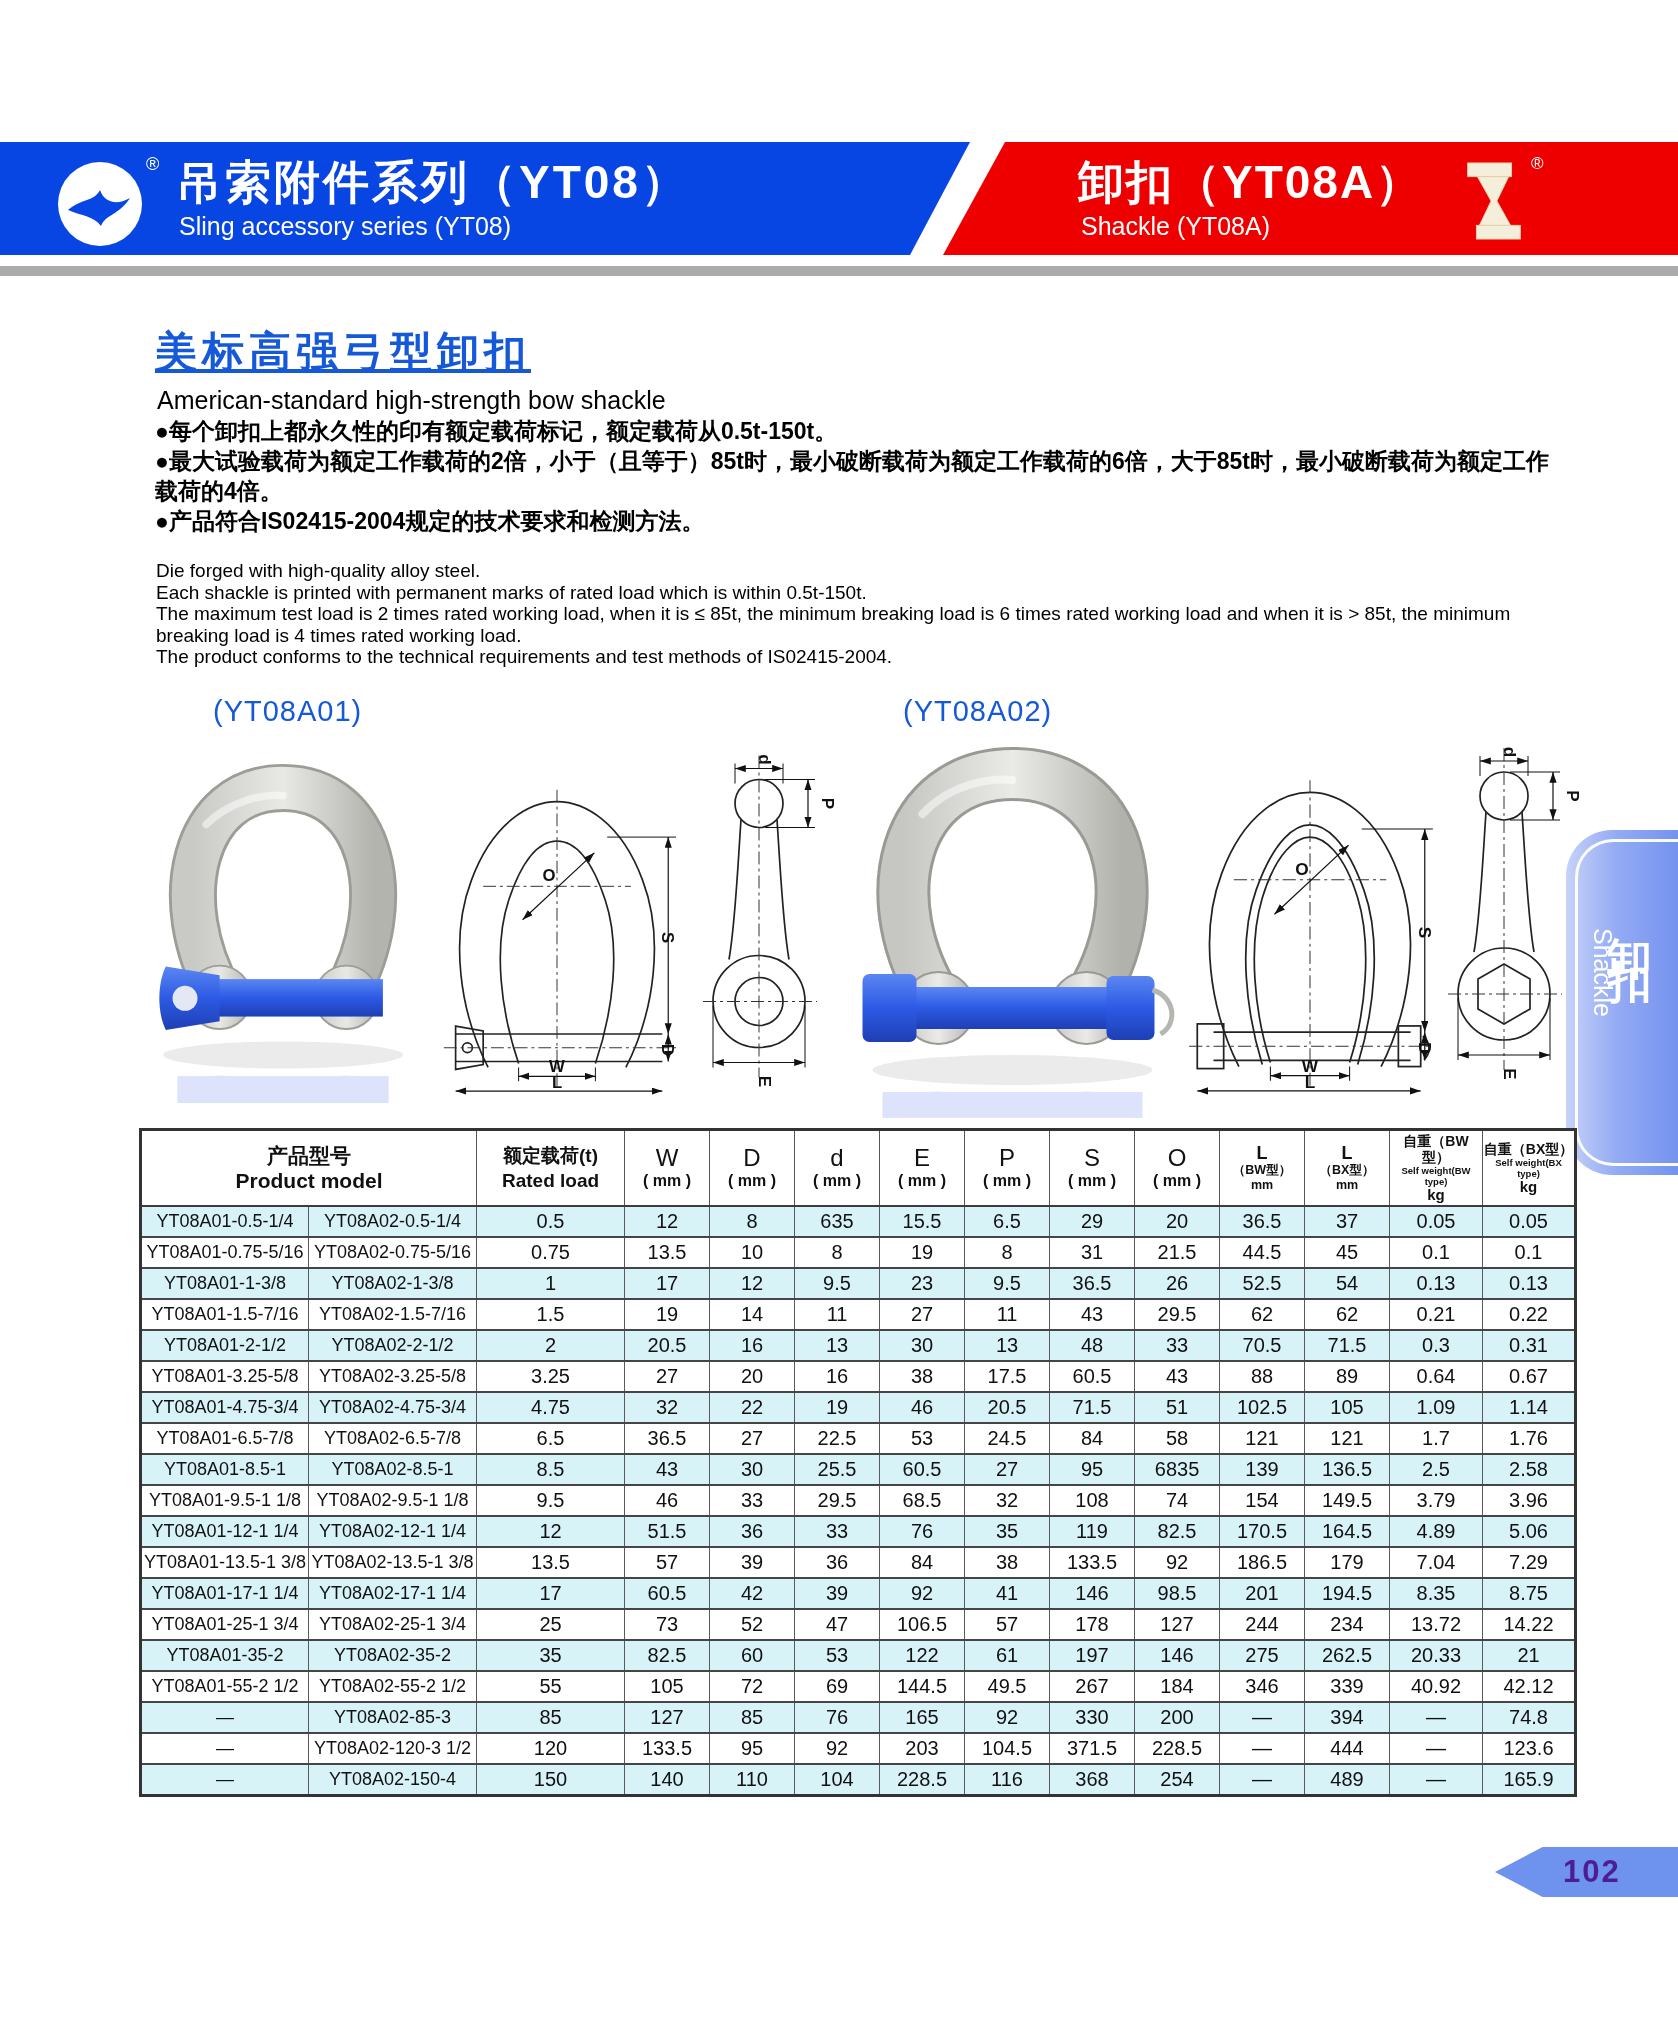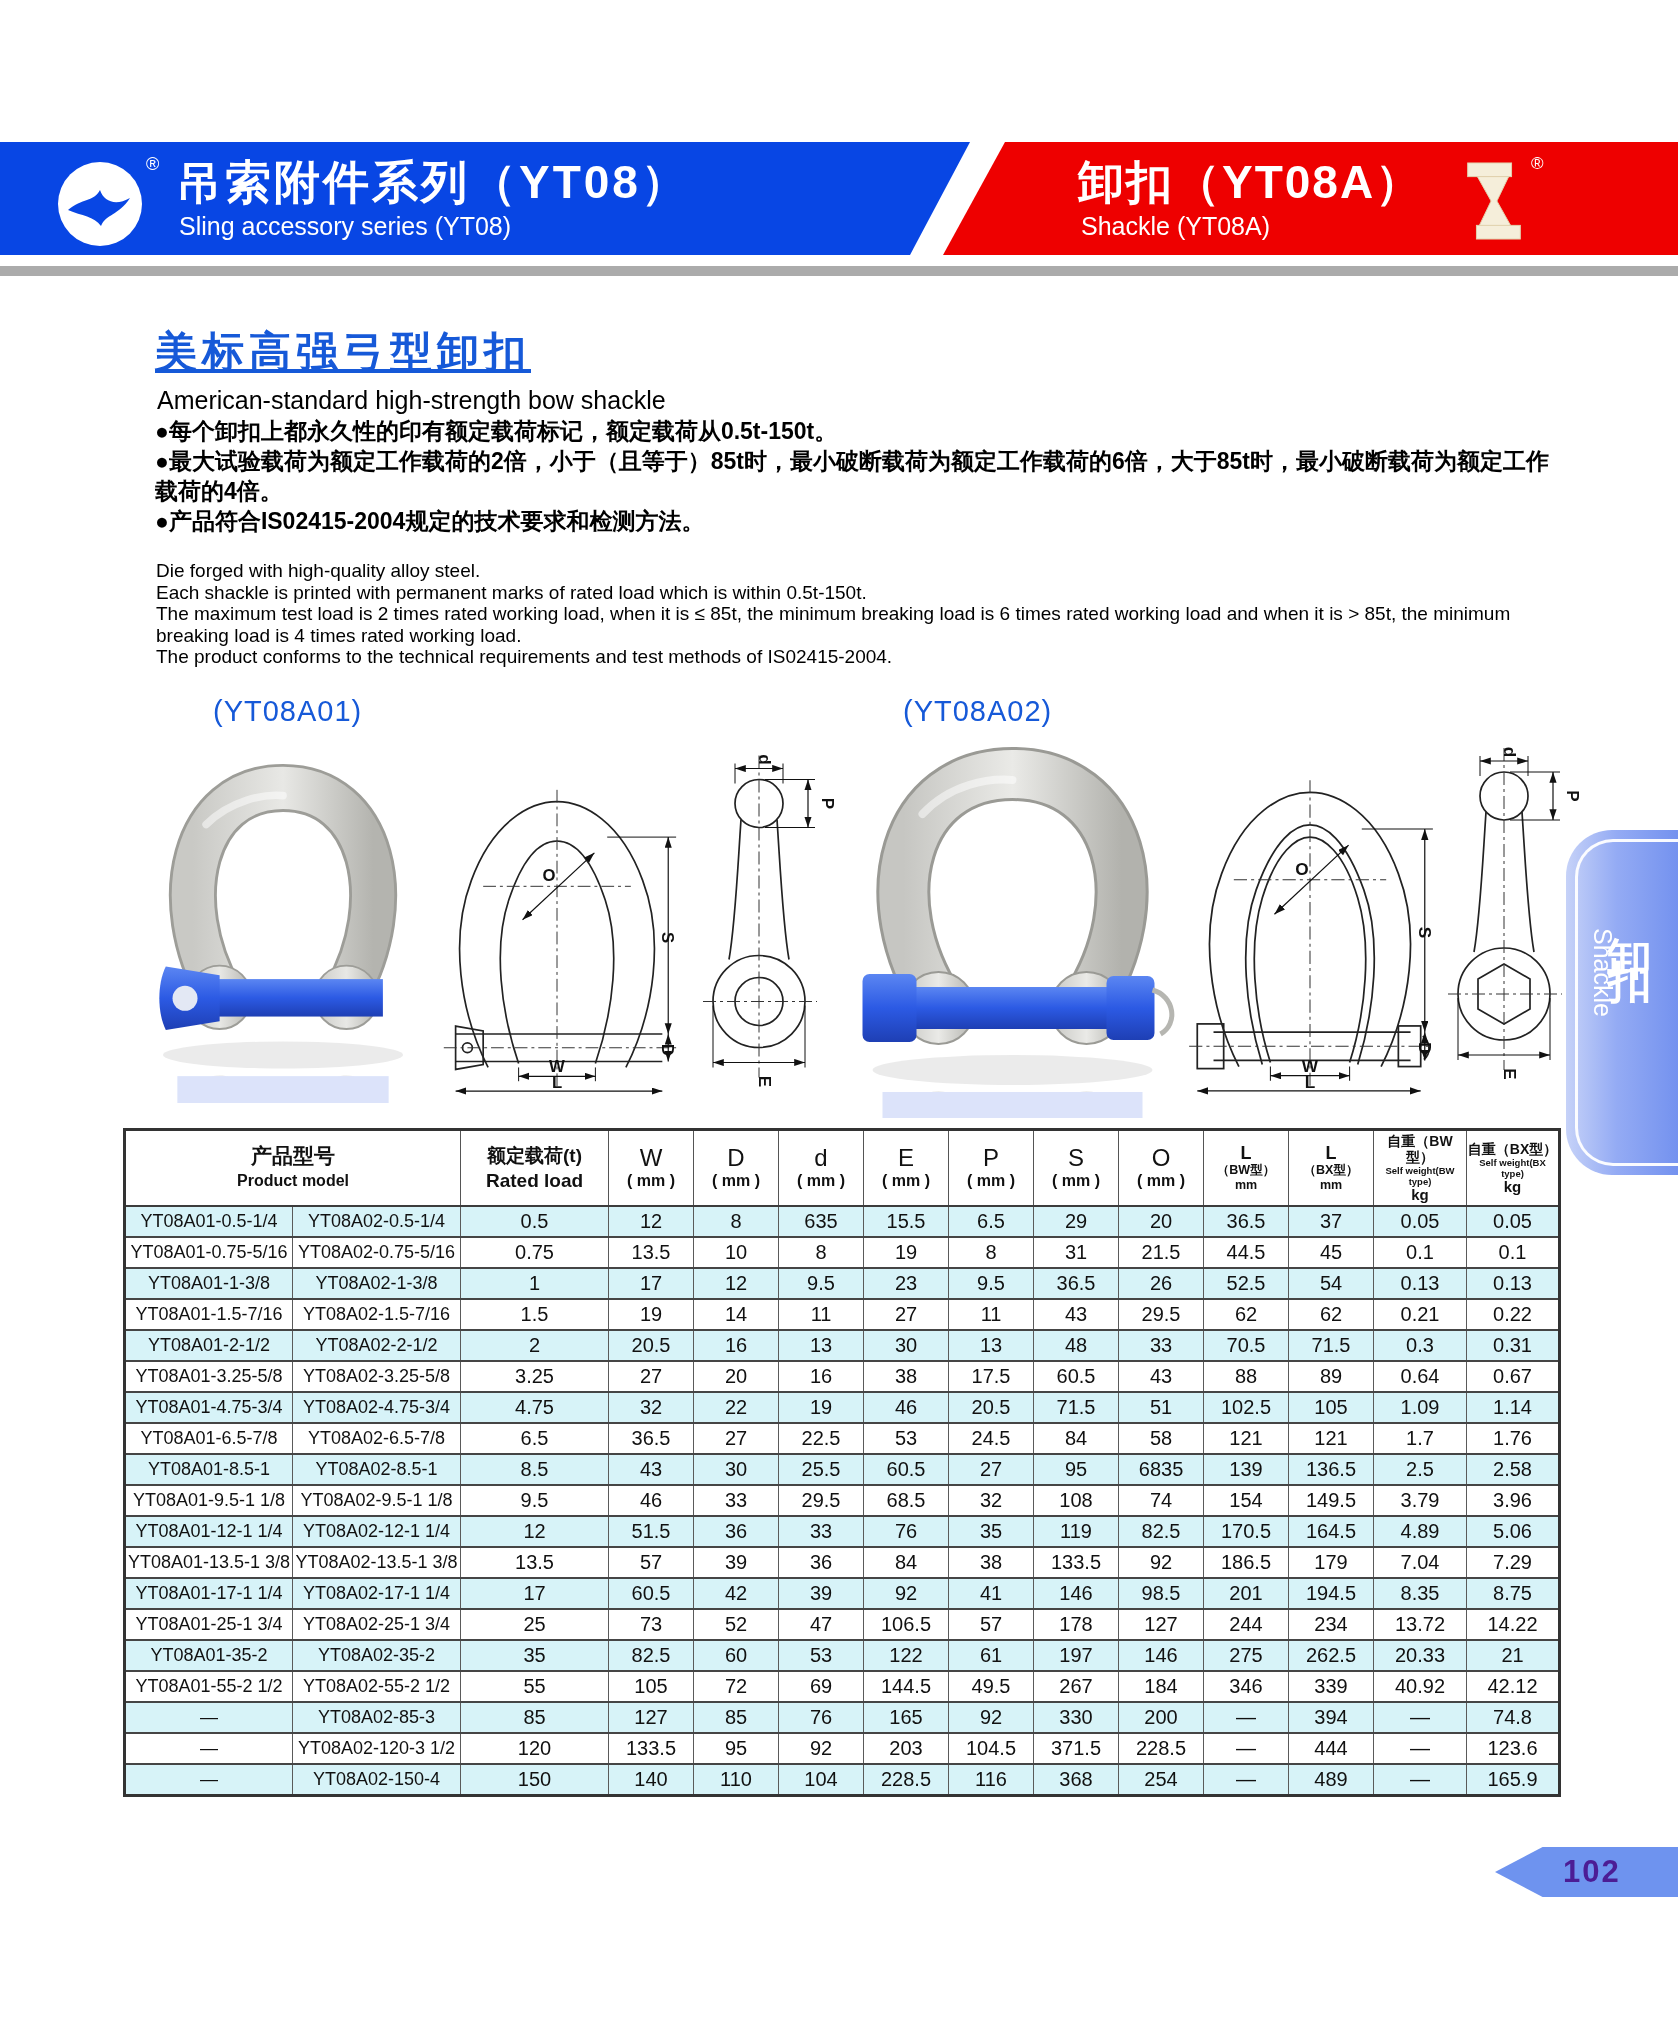--- a/index.html
+++ b/index.html
@@ -43,29 +43,29 @@
   .side-tab{position:absolute;right:0;top:830px;width:112px;height:345px;
             border-radius:46px 0 0 46px;
             background:linear-gradient(90deg,#c6d2f8 0%,#94abf4 45%,#7492ef 100%);}
   .side-tab::before{content:"";position:absolute;left:9px;top:9px;bottom:9px;right:0;
             border:3px solid rgba(255,255,255,.95);border-right:none;border-radius:38px 0 0 38px;}
   .tab-cn{position:absolute;right:18px;top:72px;color:#fff;font-size:44px;font-weight:bold;
           writing-mode:vertical-rl;letter-spacing:22px;}
   .tab-en{position:absolute;left:22px;top:98px;color:#fff;font-size:25px;writing-mode:vertical-rl;}
 
   
-  .spec-wrap{position:absolute;left:123px;top:1128px;}
+  .spec-wrap{position:absolute;left:139px;top:1128px;}
   table.spec{border-collapse:collapse;table-layout:fixed;width:1435px;border:3px solid #333;}
   .spec th{background:#fff;border:1px solid #555;border-bottom:2.5px solid #3c3c3c;padding:2px 0;vertical-align:middle;}
   .spec td{border:1px solid #5a5a5a;border-top:2px solid #454545;height:29px;text-align:center;
            font-size:20px;padding:0;white-space:nowrap;overflow:hidden;}
   .spec td.model{font-size:18px;}
   .spec tr.cyan td{background:#d7f3f8;}
   .h-cn{font-size:21px;font-weight:600;line-height:26px;}
-  .h-en{font-size:16px;line-height:24px;}
+  .h-en{font-size:21px;line-height:24px;}
   .h-dim{font-size:24px;line-height:26px;font-weight:500;}
   .h-mm{font-size:16px;line-height:20px;}
   .h-l1{font-size:18px;line-height:19px;}
   .h-l2{font-size:12.5px;line-height:15px;}
   .h-w1{font-size:14px;line-height:16px;font-weight:600;}
   .h-w2{font-size:9.5px;line-height:11px;}
   .h-kg{font-size:15px;line-height:16px;}
 
   
   .page-arrow{position:absolute;right:0;top:1847px;width:183px;height:50px;background:#6e93ef;

